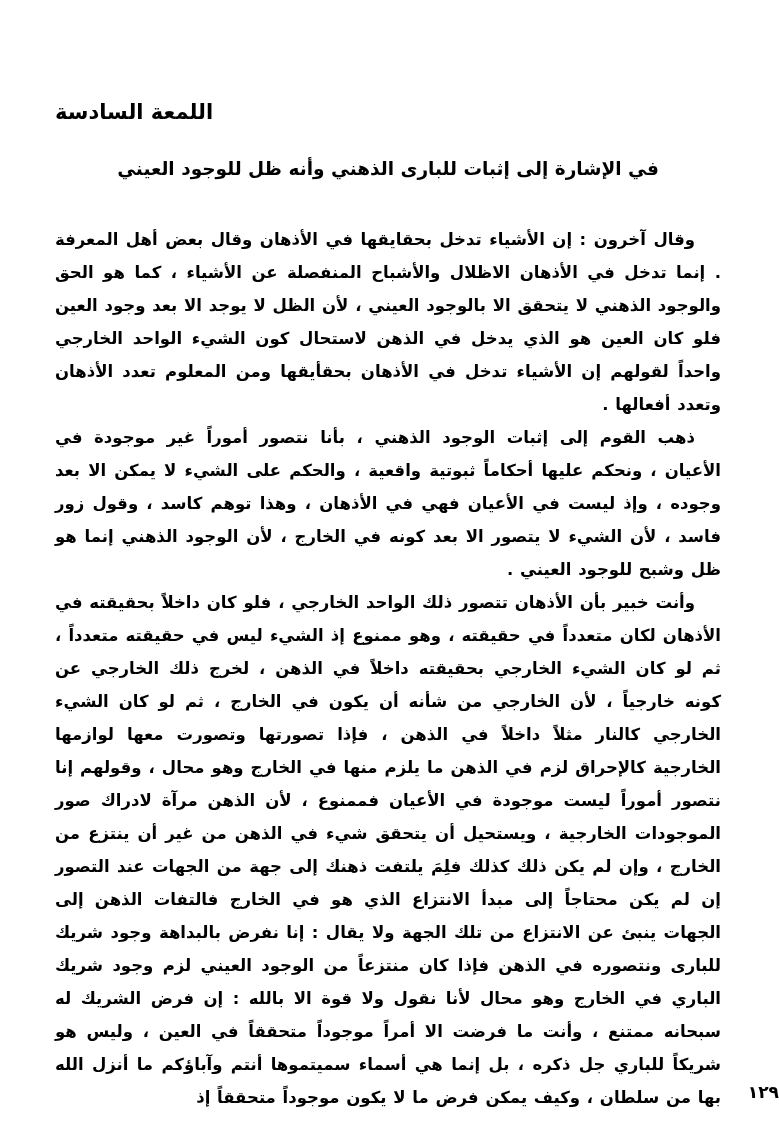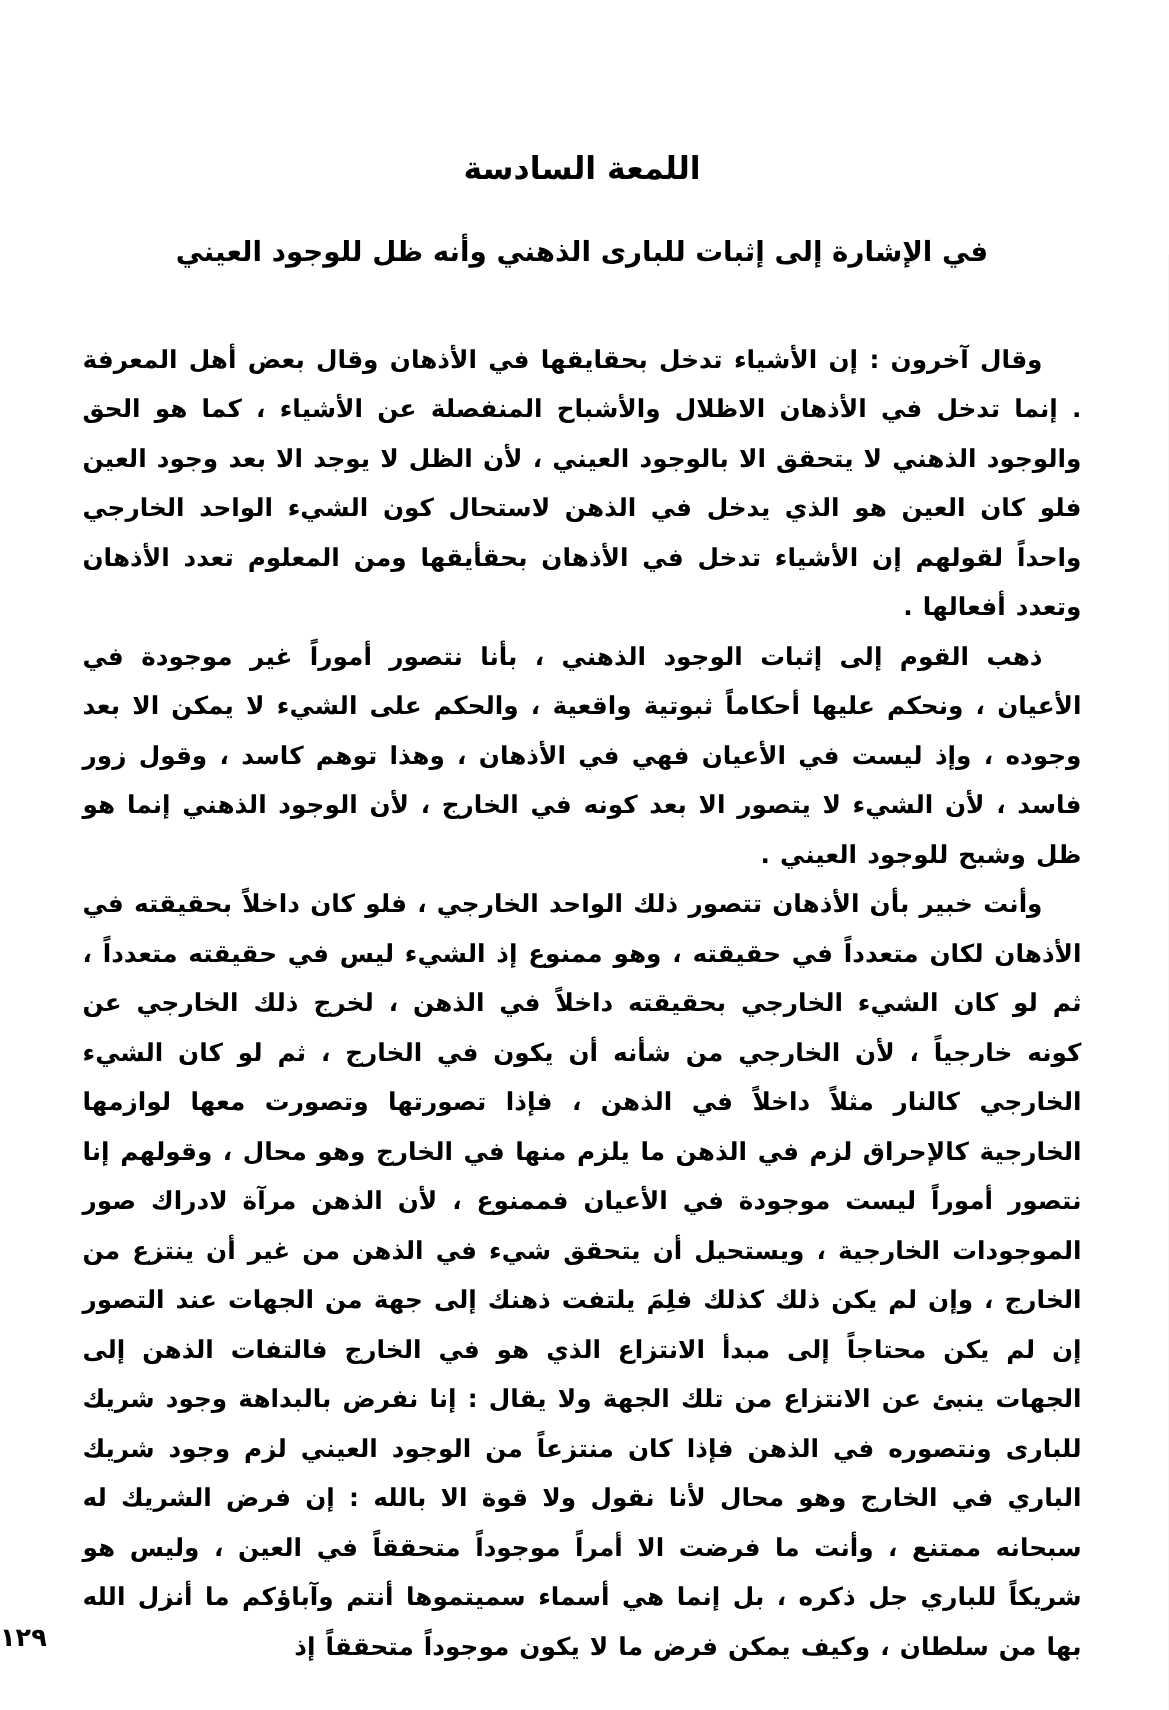--- a/index.html
+++ b/index.html
@@ -20,21 +20,21 @@
     box-sizing: border-box;
   }
   .content {
     position: absolute;
     top: 100px;
     right: 58px;
     left: 55px;
     bottom: 60px;
   }
   .doc-title {
-    text-align: center;
+    text-align: left;
     font-size: 21px;
     font-weight: bold;
     margin: 0 0 34px 0;
     letter-spacing: 0.5px;
   }
   .doc-subtitle {
     text-align: center;
     font-size: 18.5px;
     font-weight: bold;
     margin: 0 0 44px 0;
@@ -50,21 +50,21 @@
     word-spacing: 1px;
   }
   .body-text p:last-child {
     text-align-last: right;
   }
   .page-number {
     position: absolute;
     bottom: 38px;
     left: 0;
     right: 0;
-    text-align: left;
+    text-align: right;
     font-size: 17px;
     font-weight: bold;
     direction: rtl;
   }
 </style>
 </head>
 <body>
 
 <div class="page">
   <div class="content">

